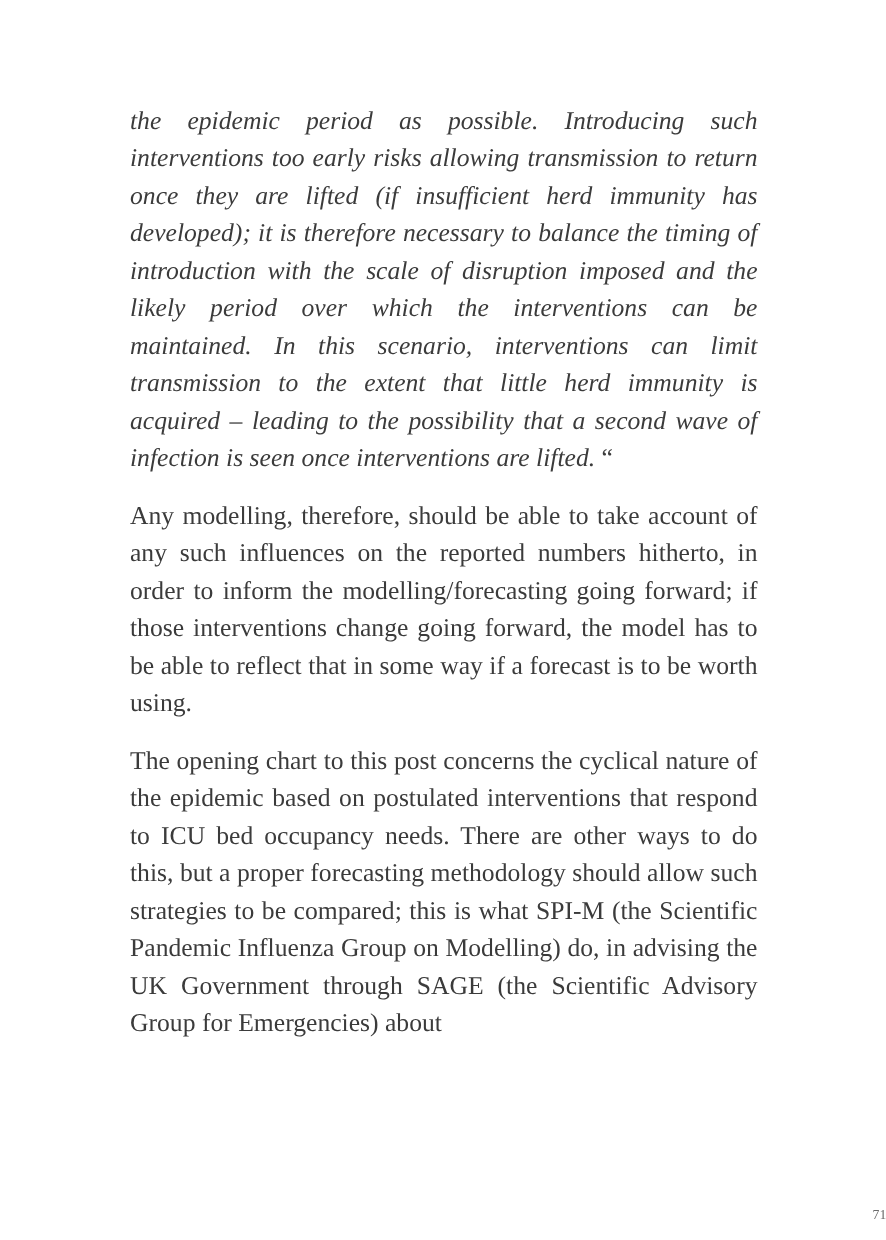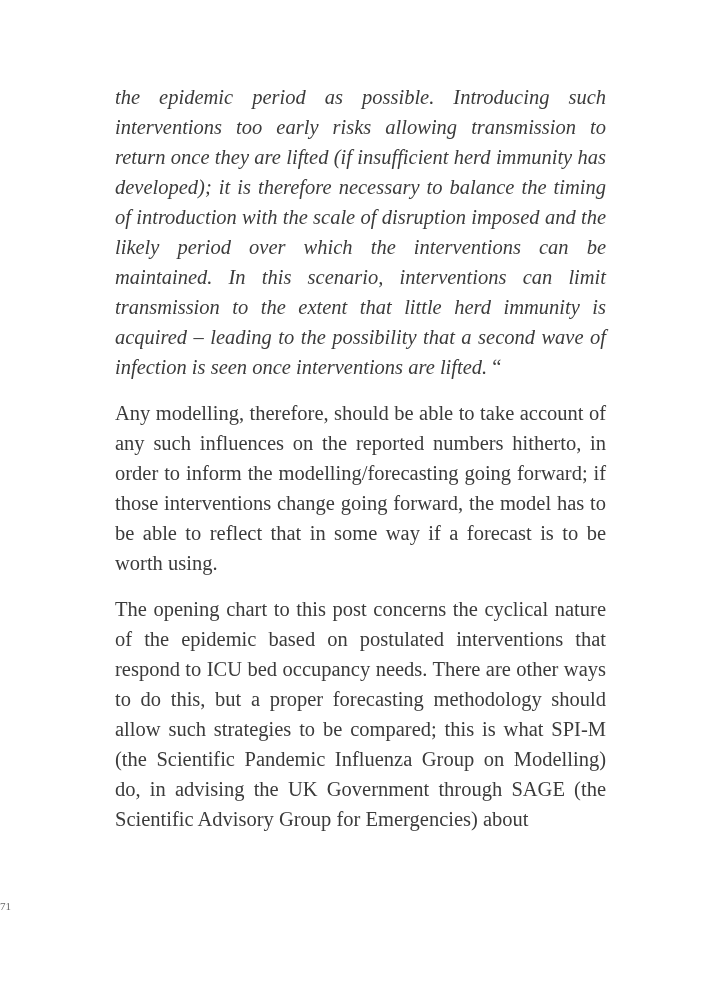--- a/index.html
+++ b/index.html
@@ -17,36 +17,36 @@
       position: absolute;
       left: 104px;
       top: 82px;
       width: 502px;
       font-family: "Liberation Serif", "DejaVu Serif", serif;
       font-size: 20.5px;
       line-height: 30px;
       color: #3b3b3b;
     }
     .para {
-      margin: 0 0 16px 11px;
+      margin: 0 0 16px 0;
       text-align: justify;
       text-align-last: left;
     }
     .para.quote {
       font-style: italic;
     }
     .para.quote .close-quote {
       font-style: normal;
     }
     .page-number {
       position: absolute;
       left: 0;
       width: 709px;
-      top: 900px;
-      text-align: left;
+      top: 966px;
+      text-align: right;
       font-family: "Liberation Serif", "DejaVu Serif", serif;
       font-size: 11px;
       color: #6a6a6a;
     }
   </style>
 </head>
 <body>
 
 <div class="page">
   <p class="para quote"><span>the epidemic period as possible. Introducing such interventions too early risks allowing transmission to return once they are lifted (if insufficient herd immunity has developed); it is therefore necessary to balance the timing of introduction with the scale of disruption imposed and the likely period over which the interventions can be maintained. In this scenario, interventions can limit transmission to the extent that little herd immunity is acquired – leading to the possibility that a second wave of infection is seen once interventions are lifted.</span><span class="close-quote"> “</span></p>

